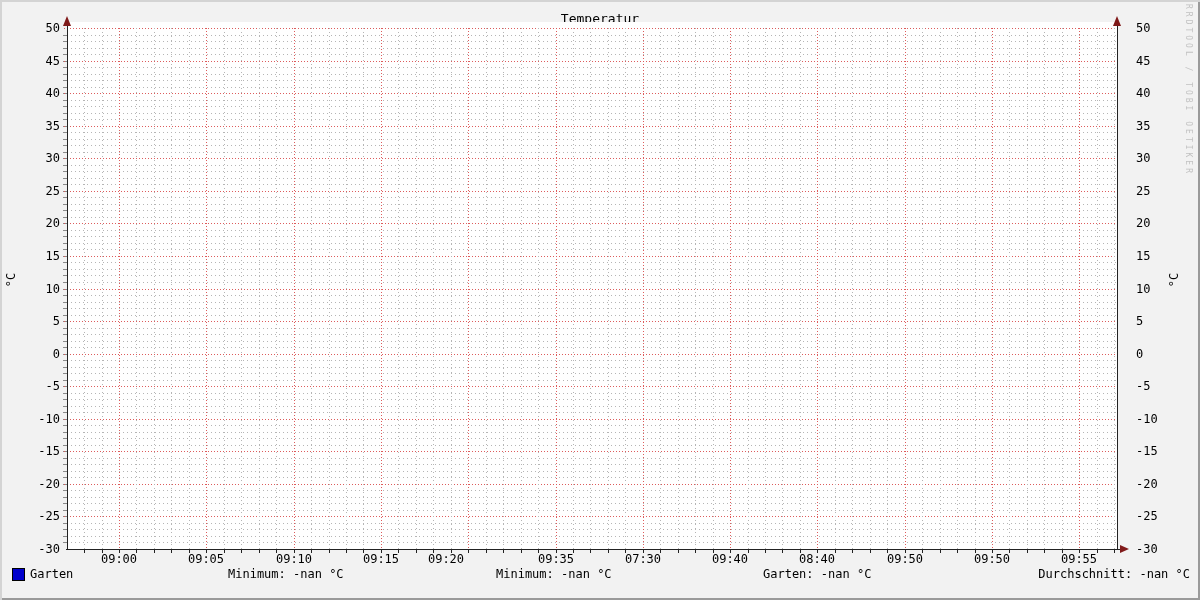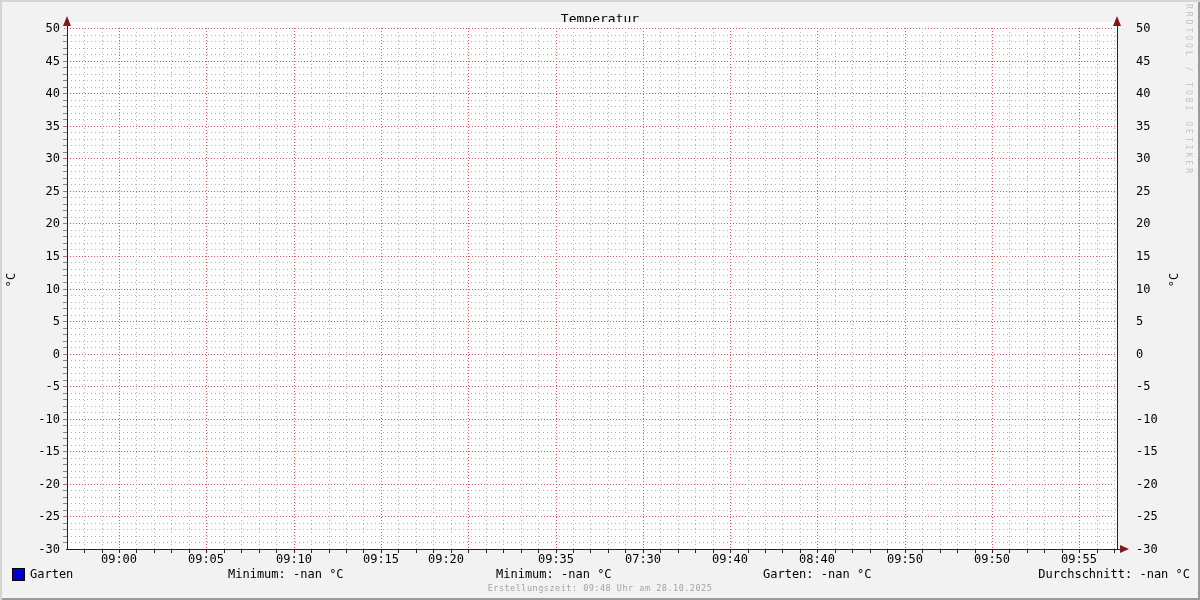--- a/index.html
+++ b/index.html
@@ -381,14 +381,13 @@
   <div class="arrow-up right"></div>
   <div class="arrow-right"></div>
 
   <span class="swatch" style="background: rgb(0, 0, 204);"></span>
   <span class="lg series">Garten</span>
   <span class="lg aktuell">Minimum: -nan °C</span>
   <span class="lg minimum">Minimum: -nan °C</span>
   <span class="lg maximum">Garten: -nan °C</span>
   <span class="lg durchschnitt">Durchschnitt: -nan °C</span>
 
-  <div class="footer">Erstellungszeit: 09:48 Uhr am 28.10.2025</div>
 </div>
 
 </body></html>

